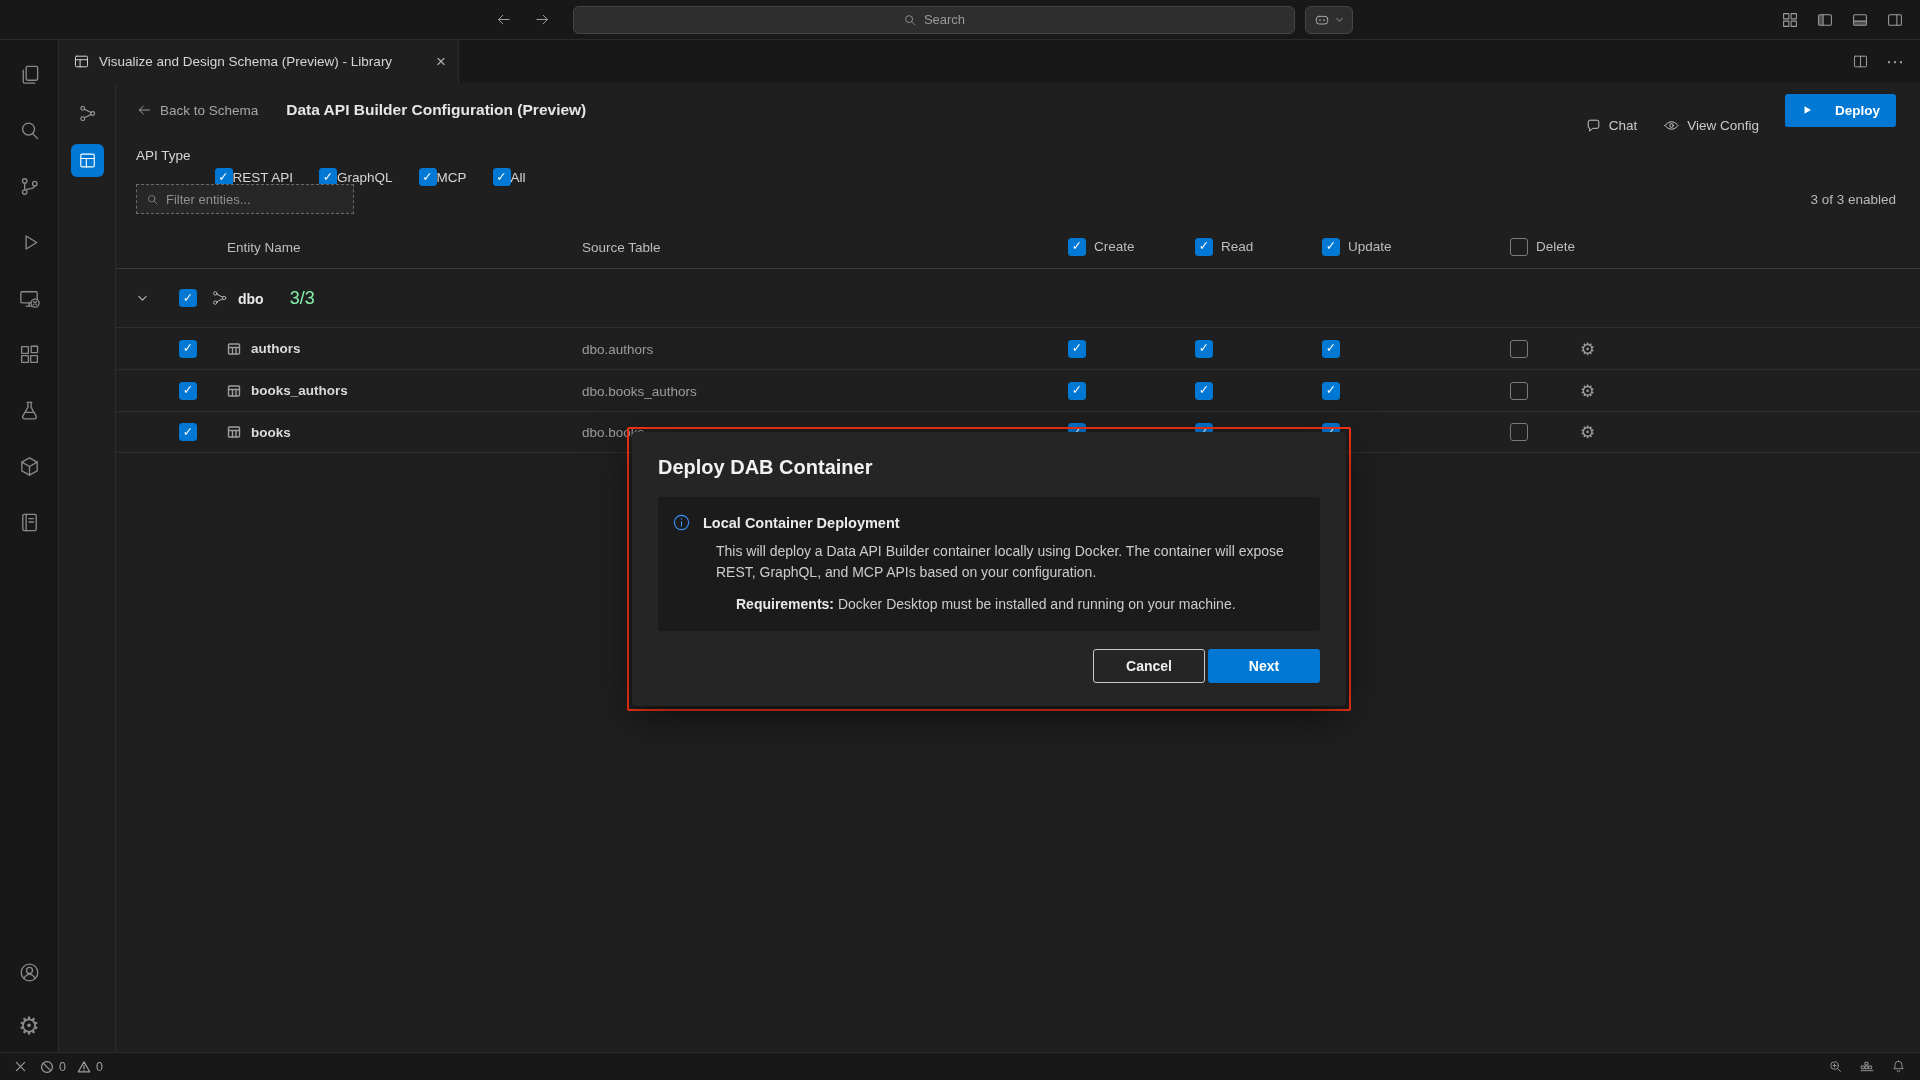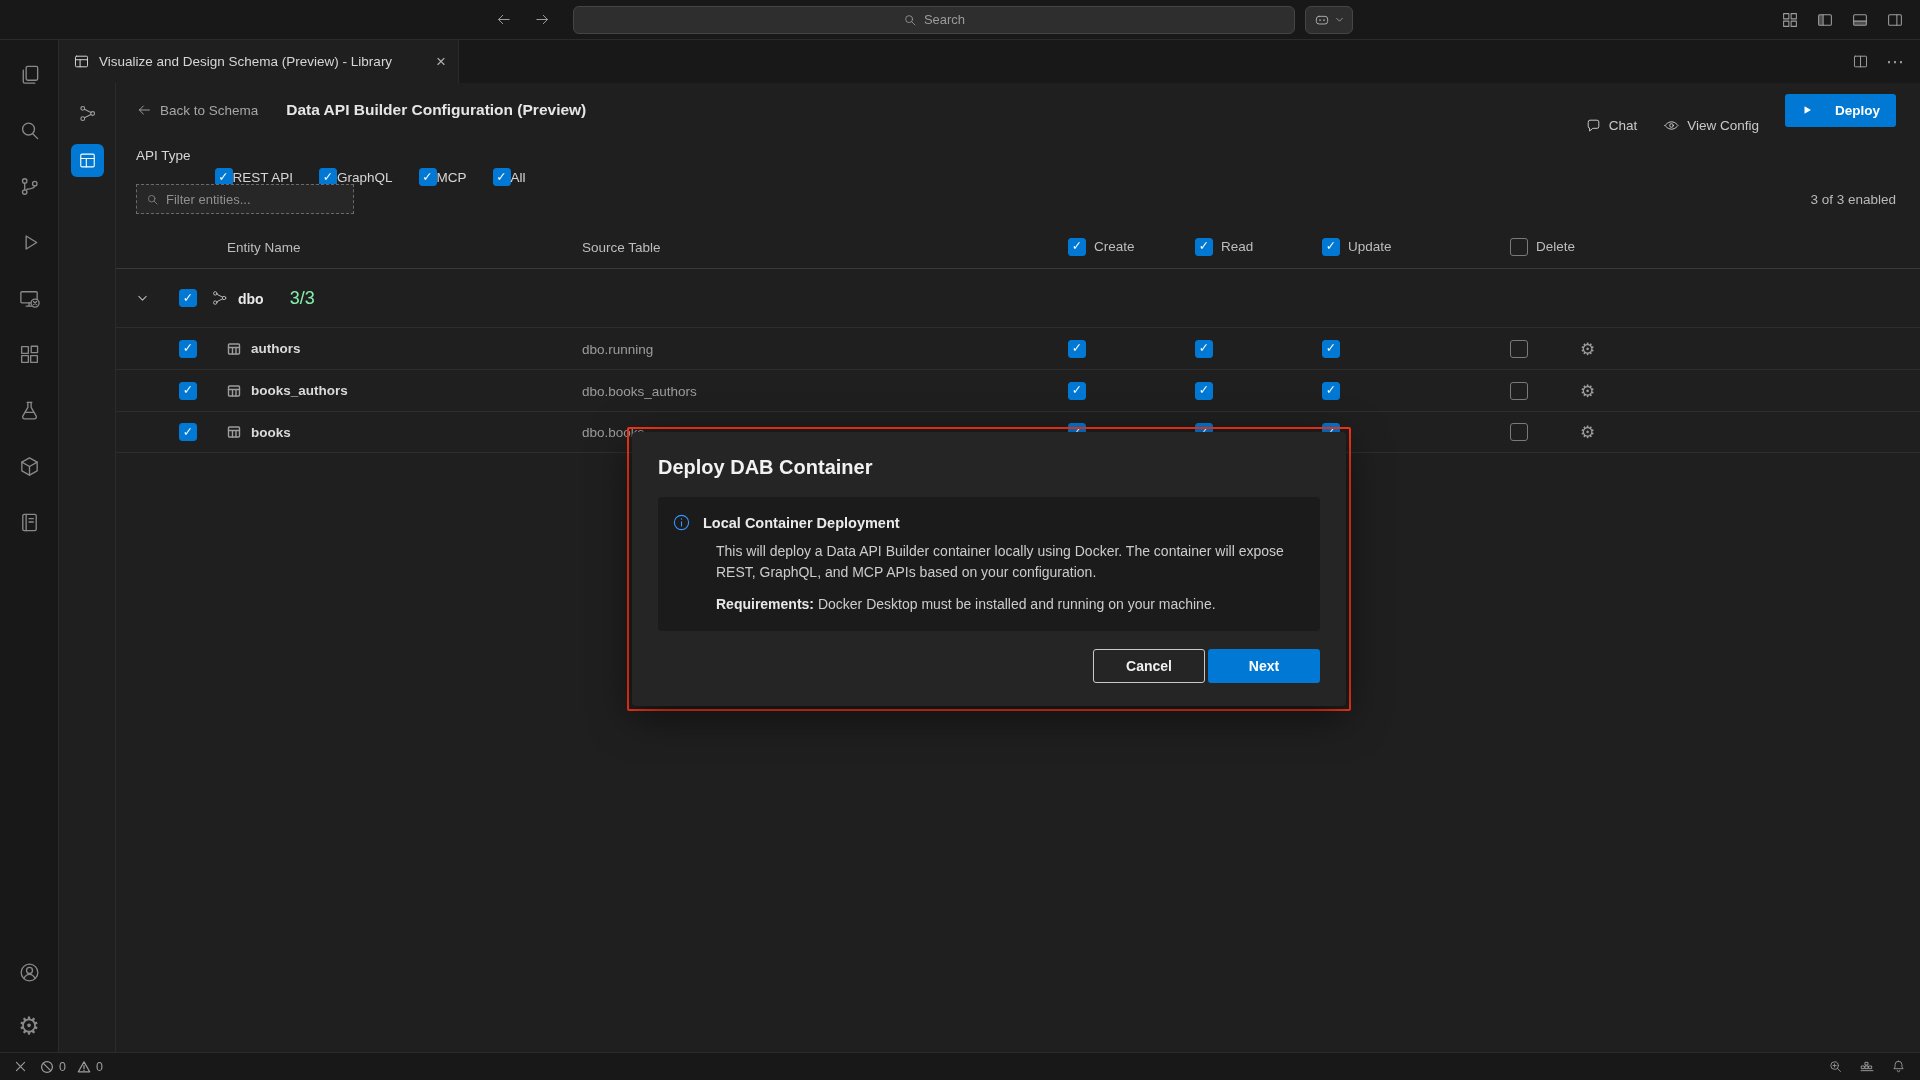--- a/index.html
+++ b/index.html
@@ -82,21 +82,21 @@
   .tbl-ic{color:#9d9d9d;}
 
   
   .dialog-highlight{position:absolute;left:627px;top:427px;width:724px;height:284px;border:2px solid #ff3517;border-radius:2px;padding:3px;z-index:10;}
   .dialog{width:100%;height:100%;background:#252526;border-radius:4px;box-shadow:0 10px 40px rgba(0,0,0,.55);padding:24px 26px 16px;}
   .dialog-title{font-size:20px;font-weight:700;color:#f2f2f2;}
   .info-panel{margin-top:18px;background:#1b1b1c;border-radius:4px;padding:16px 18px 16px 14px;}
   .info-head{display:flex;align-items:center;gap:12px;}
   .info-title{font-weight:700;color:#eaeaea;font-size:14.5px;}
   .info-body{margin:9px 0 0 44px;color:#cccccc;font-size:14px;line-height:21px;max-width:600px;}
-  .info-req{margin:11px 0 0 44px;color:#cccccc;font-size:14px;line-height:21px;}
+  .info-req{margin:11px 0 0 64px;color:#cccccc;font-size:14px;line-height:21px;}
   .info-req .req-b{font-weight:700;color:#e8e8e8;}
   .dialog-actions{display:flex;justify-content:flex-end;gap:3px;margin-top:18px;}
   .btn{height:34px;min-width:112px;display:flex;align-items:center;justify-content:center;border-radius:3px;font-size:14px;font-weight:600;font-family:inherit;}
   .btn-secondary{border:1px solid #c9c9c9;color:#f0f0f0;background:transparent;}
   .btn-primary{background:#0078d4;color:#fff;border:none;}
 
   
   .statusbar{height:28px;background:#181818;border-top:1px solid #2b2b2b;display:flex;align-items:center;padding:0 14px;color:#9d9d9d;font-size:12.5px;gap:13px;}
   .sb-item{display:flex;align-items:center;gap:5px;}
   .sb-right{margin-left:auto;display:flex;align-items:center;gap:16px;}
@@ -426,21 +426,21 @@
           <div class="cell l-entity">
             <span class="tbl-ic" data-interactable="false">
               <svg class="ic" width="16" height="16" viewBox="0 0 16 16">
                   <rect x="2.5" y="3" width="11" height="10" rx="1"></rect>
                   <path d="M2.5 6.5h11M6.5 6.5V13M10 6.5V13"></path>
                 </svg>
             </span>
             <span class="entity-name" data-interactable="false">authors</span>
           </div>
           <div class="cell l-source">
-              <span class="source-text" data-interactable="false">dbo.running</span>
+              <span class="source-text" data-interactable="false">dbo.authors</span>
             </div>
           <div class="cell l-create">
               <span class="checkbox checked" data-interactable="true"></span>
             </div>
           <div class="cell l-read">
               <span class="checkbox checked" data-interactable="true"></span>
             </div>
           <div class="cell l-update">
               <span class="checkbox checked" data-interactable="true"></span>
             </div>

